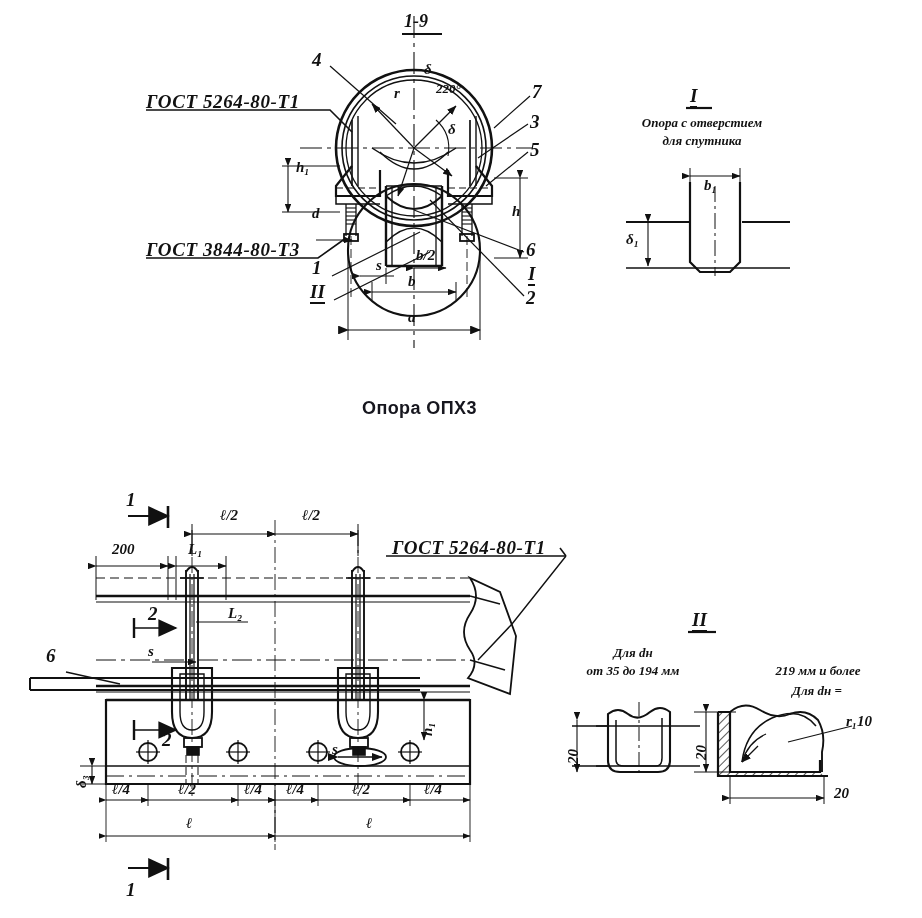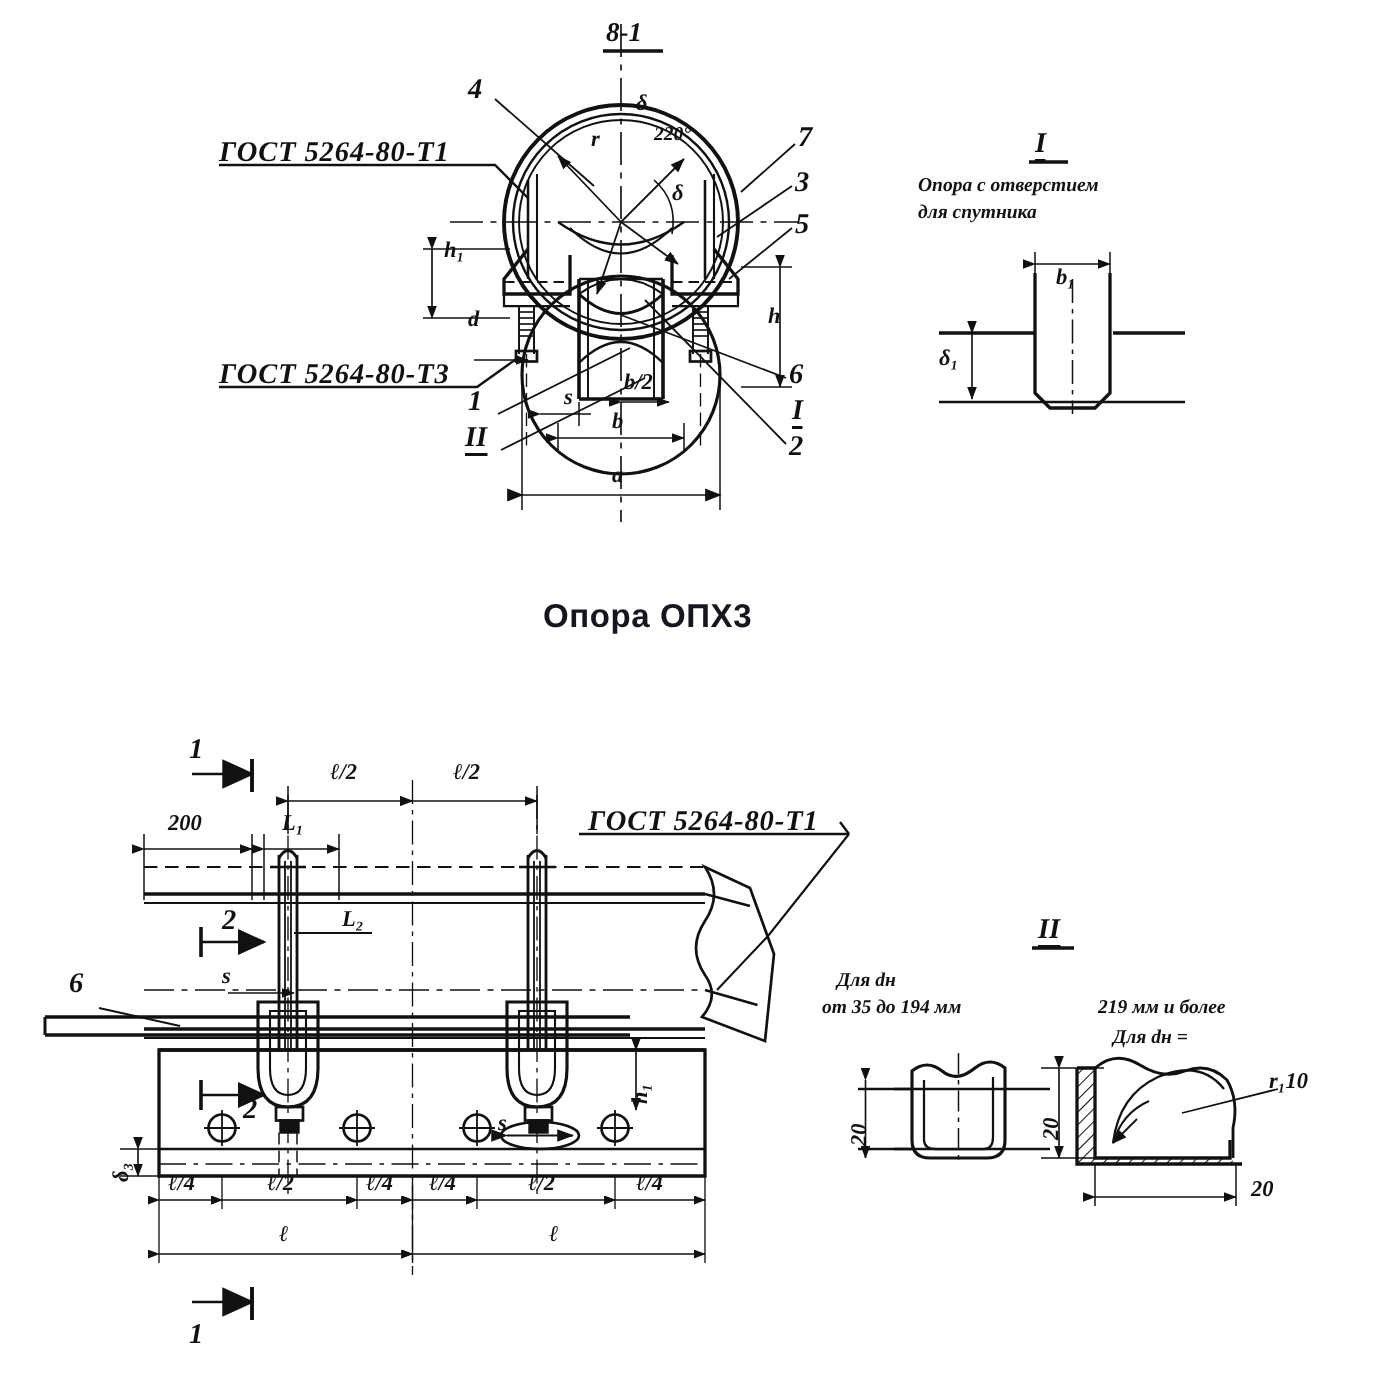--- a/index.html
+++ b/index.html
@@ -5,25 +5,25 @@
   html,body{margin:0;padding:0;background:#ffffff;}
   body{width:922px;height:918px;position:relative;overflow:hidden;
        font-family:"Liberation Serif",serif;color:#101010;}
   #sheet{position:absolute;left:0;top:0;width:922px;height:918px;}
   svg.layer{position:absolute;left:0;top:0;width:922px;height:918px;overflow:visible;}
   .lbl{position:absolute;white-space:nowrap;font-family:"Liberation Serif",serif;
        font-weight:bold;font-style:italic;color:#111;line-height:1;}
   .lbl.gost{font-size:19px;letter-spacing:0.6px;}
   .lbl.callout{font-size:19px;}
   .lbl.dim{font-size:15px;}
-  .lbl.cyr{font-size:13px;}
+  .lbl.cyr{font-size:13px;text-align:center;}
   .lbl.detailmark{font-size:19px;border-bottom:2.2px solid #111;padding-bottom:1px;}
   .lbl.sect{font-size:18px;}
   .title-main{position:absolute;font-family:"Liberation Sans",sans-serif;
-       font-weight:bold;font-style:normal;font-size:22px;color:#16161e;letter-spacing:0.4px;}
+       font-weight:bold;font-style:normal;font-size:18px;color:#16161e;letter-spacing:0.4px;}
   .lbl.vert{transform:rotate(-90deg);transform-origin:left top;}
 </style>
 </head>
 <body>
 
 <div id="sheet">
 
   <svg class="layer" viewBox="0 0 922 918">
     <defs>
       <marker id="ar" markerWidth="10" markerHeight="8" refX="9" refY="4" orient="auto">
@@ -328,24 +328,24 @@
 
       <path d="M706,712 L706,772" stroke-width="1.1" marker-start="url(#arS)" marker-end="url(#arS)"></path>
       <path d="M694,712 L736,712" stroke-width="1.0"></path>
       <path d="M694,772 L736,772" stroke-width="1.0"></path>
       <path d="M730,798 L824,798" stroke-width="1.1" marker-start="url(#arS)" marker-end="url(#arS)"></path>
       <path d="M730,776 L730,804" stroke-width="1.0"></path>
       <path d="M824,776 L824,804" stroke-width="1.0"></path>
     </g>
   </svg>
 
-  <div class="lbl sect" style="left:404px;top:12px;">8-1</div>
+  <div class="lbl sect" style="left:404px;top:12px;">1-9</div>
 
   <div class="lbl gost" style="left:146px;top:92px;">ГОСТ 5264-80-Т1</div>
-  <div class="lbl gost" style="left:146px;top:240px;">ГОСТ 5264-80-Т3</div>
+  <div class="lbl gost" style="left:146px;top:240px;">ГОСТ 3844-80-Т3</div>
   <div class="lbl gost" style="left:392px;top:538px;">ГОСТ 5264-80-Т1</div>
 
   <div class="lbl callout" style="left:312px;top:50px;">4</div>
   <div class="lbl callout" style="left:532px;top:82px;">7</div>
   <div class="lbl callout" style="left:530px;top:112px;">3</div>
   <div class="lbl callout" style="left:530px;top:140px;">5</div>
   <div class="lbl callout" style="left:526px;top:240px;">6</div>
   <div class="lbl callout" style="left:526px;top:288px;">2</div>
   <div class="lbl callout" style="left:312px;top:258px;">1</div>
 

